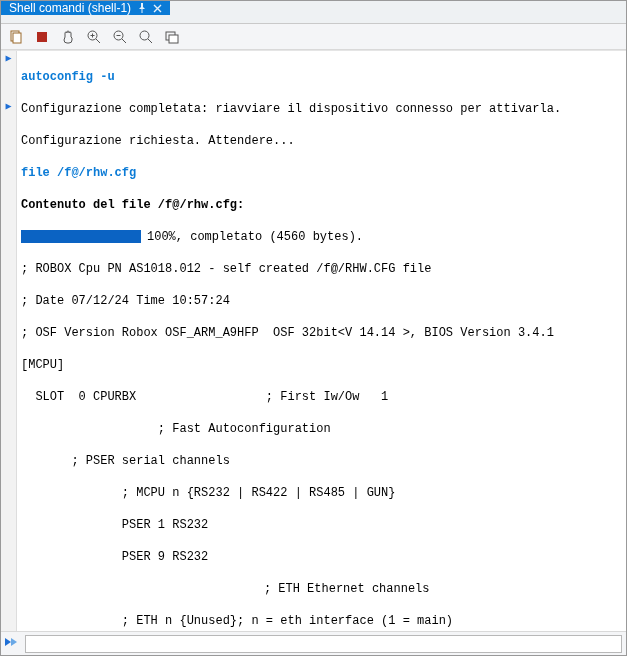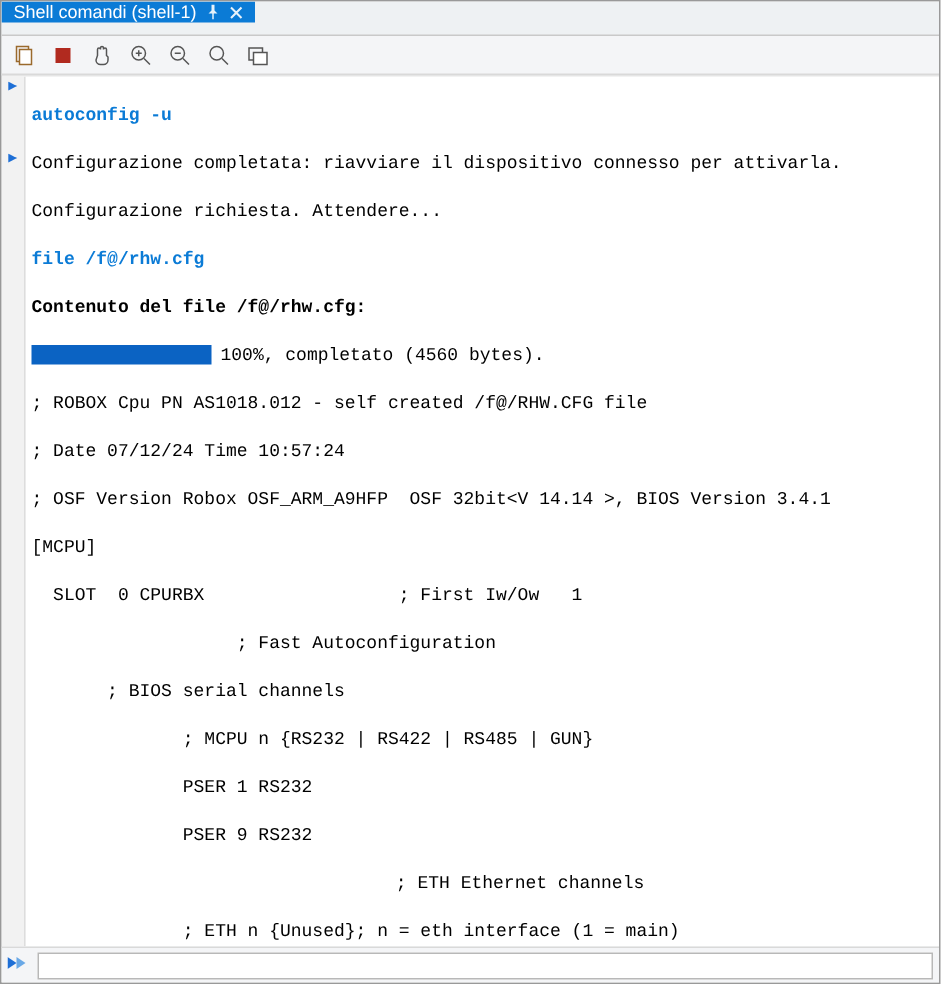--- a/index.html
+++ b/index.html
@@ -193,21 +193,21 @@
 <span style="display: block;">Configurazione richiesta. Attendere...</span>
 <span class="cmd bold" style="display: block;">file /f@/rhw.cfg</span>
 <span class="bold" style="display: block;">Contenuto del file /f@/rhw.cfg:</span>
 <span style="display: block;"><span class="progress"></span><span>100%, completato (4560 bytes).</span></span>
 <span style="display: block;">; ROBOX Cpu PN AS1018.012 - self created /f@/RHW.CFG file</span>
 <span style="display: block;">; Date 07/12/24 Time 10:57:24</span>
 <span style="display: block;">; OSF Version Robox OSF_ARM_A9HFP  OSF 32bit&lt;V 14.14 &gt;, BIOS Version 3.4.1</span>
 <span style="display: block;">[MCPU]</span>
 <span style="display: block;">  SLOT  0 CPURBX                  ; First Iw/Ow   1</span>
 <span style="display: block;">                   ; Fast Autoconfiguration</span>
-<span style="display: block;">       ; BIOS serial channels</span>
+<span style="display: block;">       ; PSER serial channels</span>
 <span style="display: block;">              ; MCPU n {RS232 | RS422 | RS485 | GUN}</span>
 <span style="display: block;">              PSER 1 RS232</span>
 <span style="display: block;">              PSER 9 RS232</span>
 <span style="display: block; text-align: center;">       ; ETH Ethernet channels</span>
 <span style="display: block;">              ; ETH n {Unused}; n = eth interface (1 = main)</span>
 
 
 
 
 

